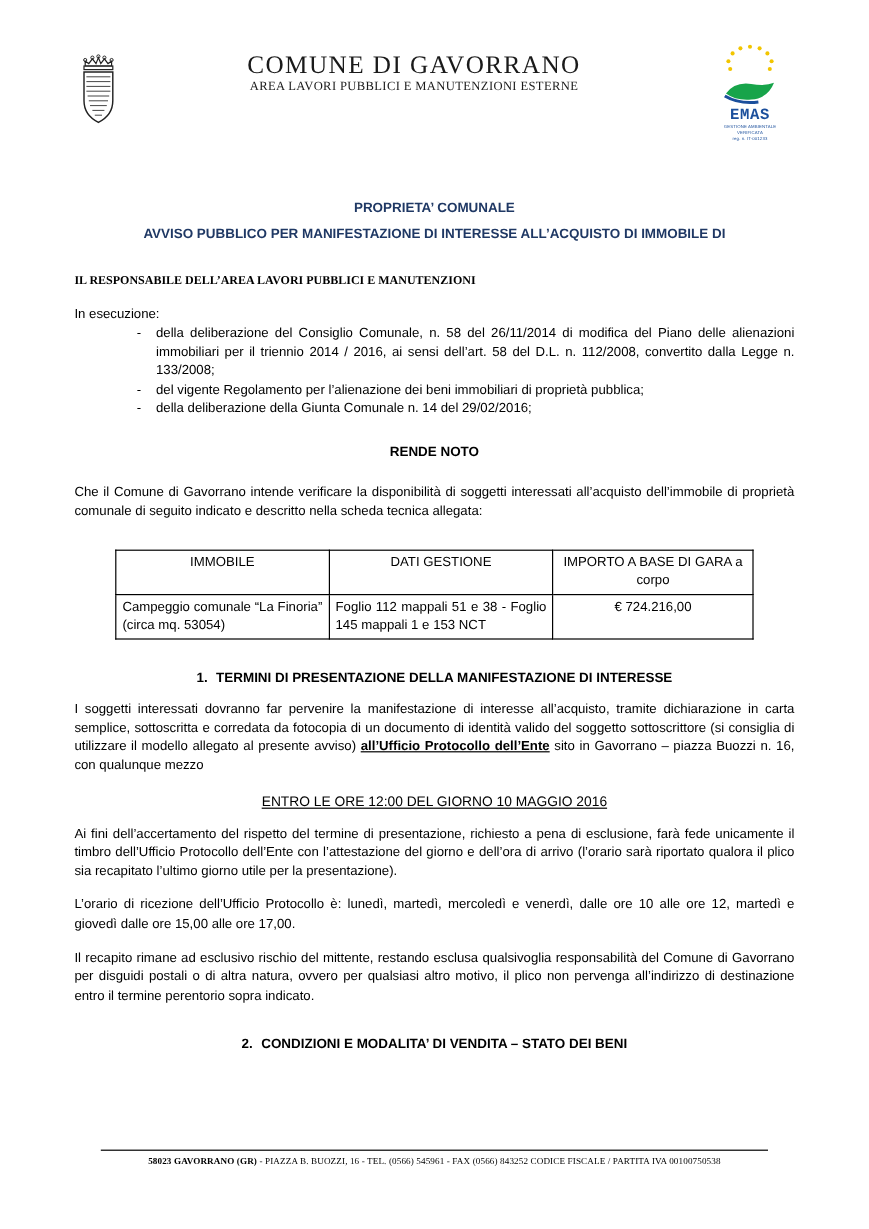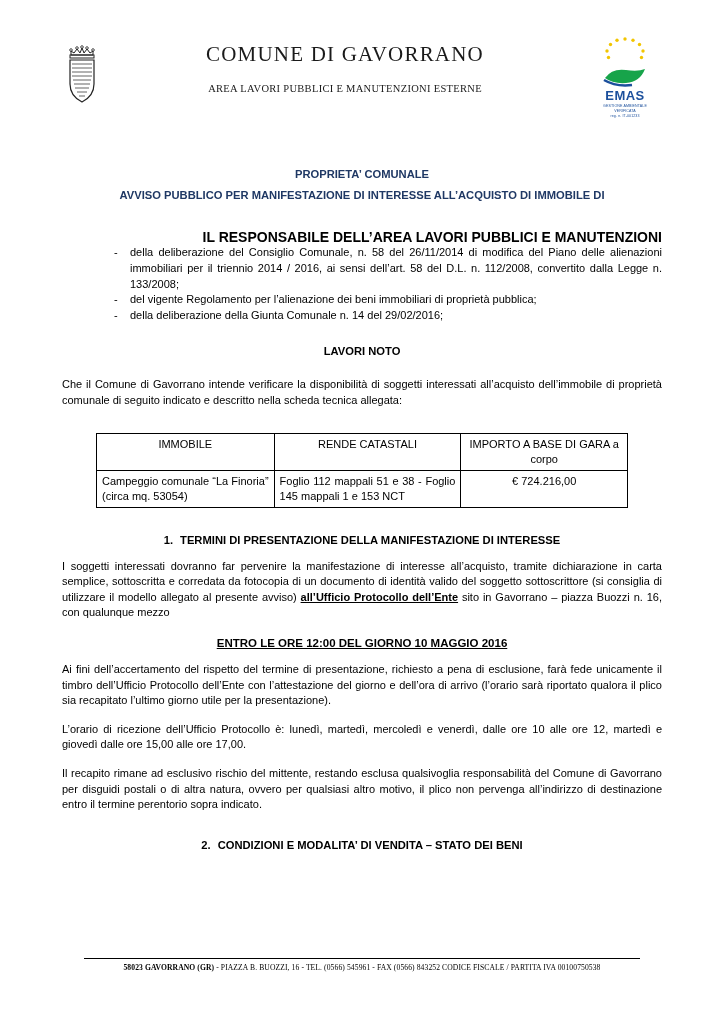--- a/index.html
+++ b/index.html
@@ -53,34 +53,34 @@
     font-family: "Liberation Serif", serif;
     font-size: 12.5px;
     letter-spacing: 0.4px;
     margin-top: 3px;
     color: #1a1a1a;
   }
   .area-line {
     font-family: "Liberation Serif", serif;
     font-size: 10.5px;
     letter-spacing: 0.3px;
-    margin-top: 16px;
+    margin-top: 0;
     color: #1a1a1a;
   }
 
   .emas {
     width: 74px;
     flex: 0 0 74px;
     text-align: center;
     padding-top: 6px;
   }
   .emas-stars { display:block; margin: 0 auto; }
   .emas-logo-mark { display:block; margin: 2px auto 0 auto; }
   .emas-word {
-    font-family: Liberation Sans, sans-serif;
+    font-family: Liberation Mono, monospace;
     font-size: 13px;
     font-weight: bold;
     color: #1b4f9c;
     letter-spacing: 0.5px;
     line-height: 1;
     margin-top: 1px;
   }
   .emas-sub {
     font-size: 3.6px;
     color: #1b4f9c;
@@ -93,23 +93,24 @@
   .title-block {
     margin-top: 38px;
     text-align: center;
     font-size: 11.2px;
     font-weight: bold;
     color: #1f3864;
     line-height: 1.85;
   }
   .resp-line {
     margin-top: 24px;
-    text-align: right;
-    font-size: 14px;
-    font-weight: bold;
+    text-align: left;
+    font-size: 10px;
+    font-weight: bold;
+    font-family: Liberation Serif, serif;
   }
   .para {
     font-size: 11px;
     line-height: 1.42;
     text-align: justify;
     margin-top: 13px;
   }
   .para.first { margin-top: 15px; }
   .dash-list {
     margin: 0;
@@ -166,21 +167,21 @@
     margin-top: 26px;
     text-align: center;
     font-size: 11.2px;
     font-weight: bold;
   }
   .section-head .num { margin-right: 7px; }
   .entro {
     margin-top: 16px;
     text-align: center;
     font-size: 11.5px;
-    font-weight: bold;
+    font-weight: normal;
     text-decoration: underline;
   }
   .u-bold { font-weight: bold; text-decoration: underline; }
 
   
   .footer {
     position: absolute;
     left: 62px;
     right: 62px;
     bottom: 52px;
@@ -261,43 +262,44 @@
     </div>
   </div>
 
   <div class="title-block">
     <div>PROPRIETA’ COMUNALE</div>
     <div>AVVISO PUBBLICO PER MANIFESTAZIONE DI INTERESSE ALL’ACQUISTO DI IMMOBILE DI</div>
   </div>
 
   <div class="resp-line">IL RESPONSABILE DELL’AREA LAVORI PUBBLICI E MANUTENZIONI</div>
 
+  <div class="para first">In esecuzione:</div>
   <ul class="dash-list">
     <li class="dash-item">
       <span class="dash">-</span>
       <span>della deliberazione del Consiglio Comunale, n. 58 del 26/11/2014 di modifica del Piano delle alienazioni immobiliari per il triennio 2014 / 2016, ai sensi dell’art. 58 del D.L. n. 112/2008, convertito dalla Legge n. 133/2008;</span>
     </li>
     <li class="dash-item">
       <span class="dash">-</span>
       <span>del vigente Regolamento per l’alienazione dei beni immobiliari di proprietà pubblica;</span>
     </li>
     <li class="dash-item">
       <span class="dash">-</span>
       <span>della deliberazione della Giunta Comunale n. 14 del 29/02/2016;</span>
     </li>
   </ul>
 
-  <div class="center-bold rende-noto">LAVORI NOTO</div>
+  <div class="center-bold rende-noto">RENDE NOTO</div>
   <div class="para gap-after-rende">Che il Comune di Gavorrano intende verificare la disponibilità di soggetti interessati all’acquisto dell’immobile di proprietà comunale di seguito indicato e descritto nella scheda tecnica allegata:</div>
 
   <table class="immobile">
     <thead>
       <tr>
         <th style="width:178px">IMMOBILE</th>
-        <th style="width:188px">RENDE CATASTALI</th>
+        <th style="width:188px">DATI GESTIONE</th>
         <th style="width:166px">IMPORTO A BASE DI GARA a corpo</th>
       </tr>
     </thead>
     <tbody>
       <tr>
         <td class="cell-just">Campeggio comunale “La Finoria” (circa mq. 53054)</td>
         <td class="cell-just">Foglio 112 mappali 51 e 38 - Foglio 145 mappali 1 e 153 NCT</td>
         <td class="price">€ 724.216,00</td>
       </tr>
     </tbody>

